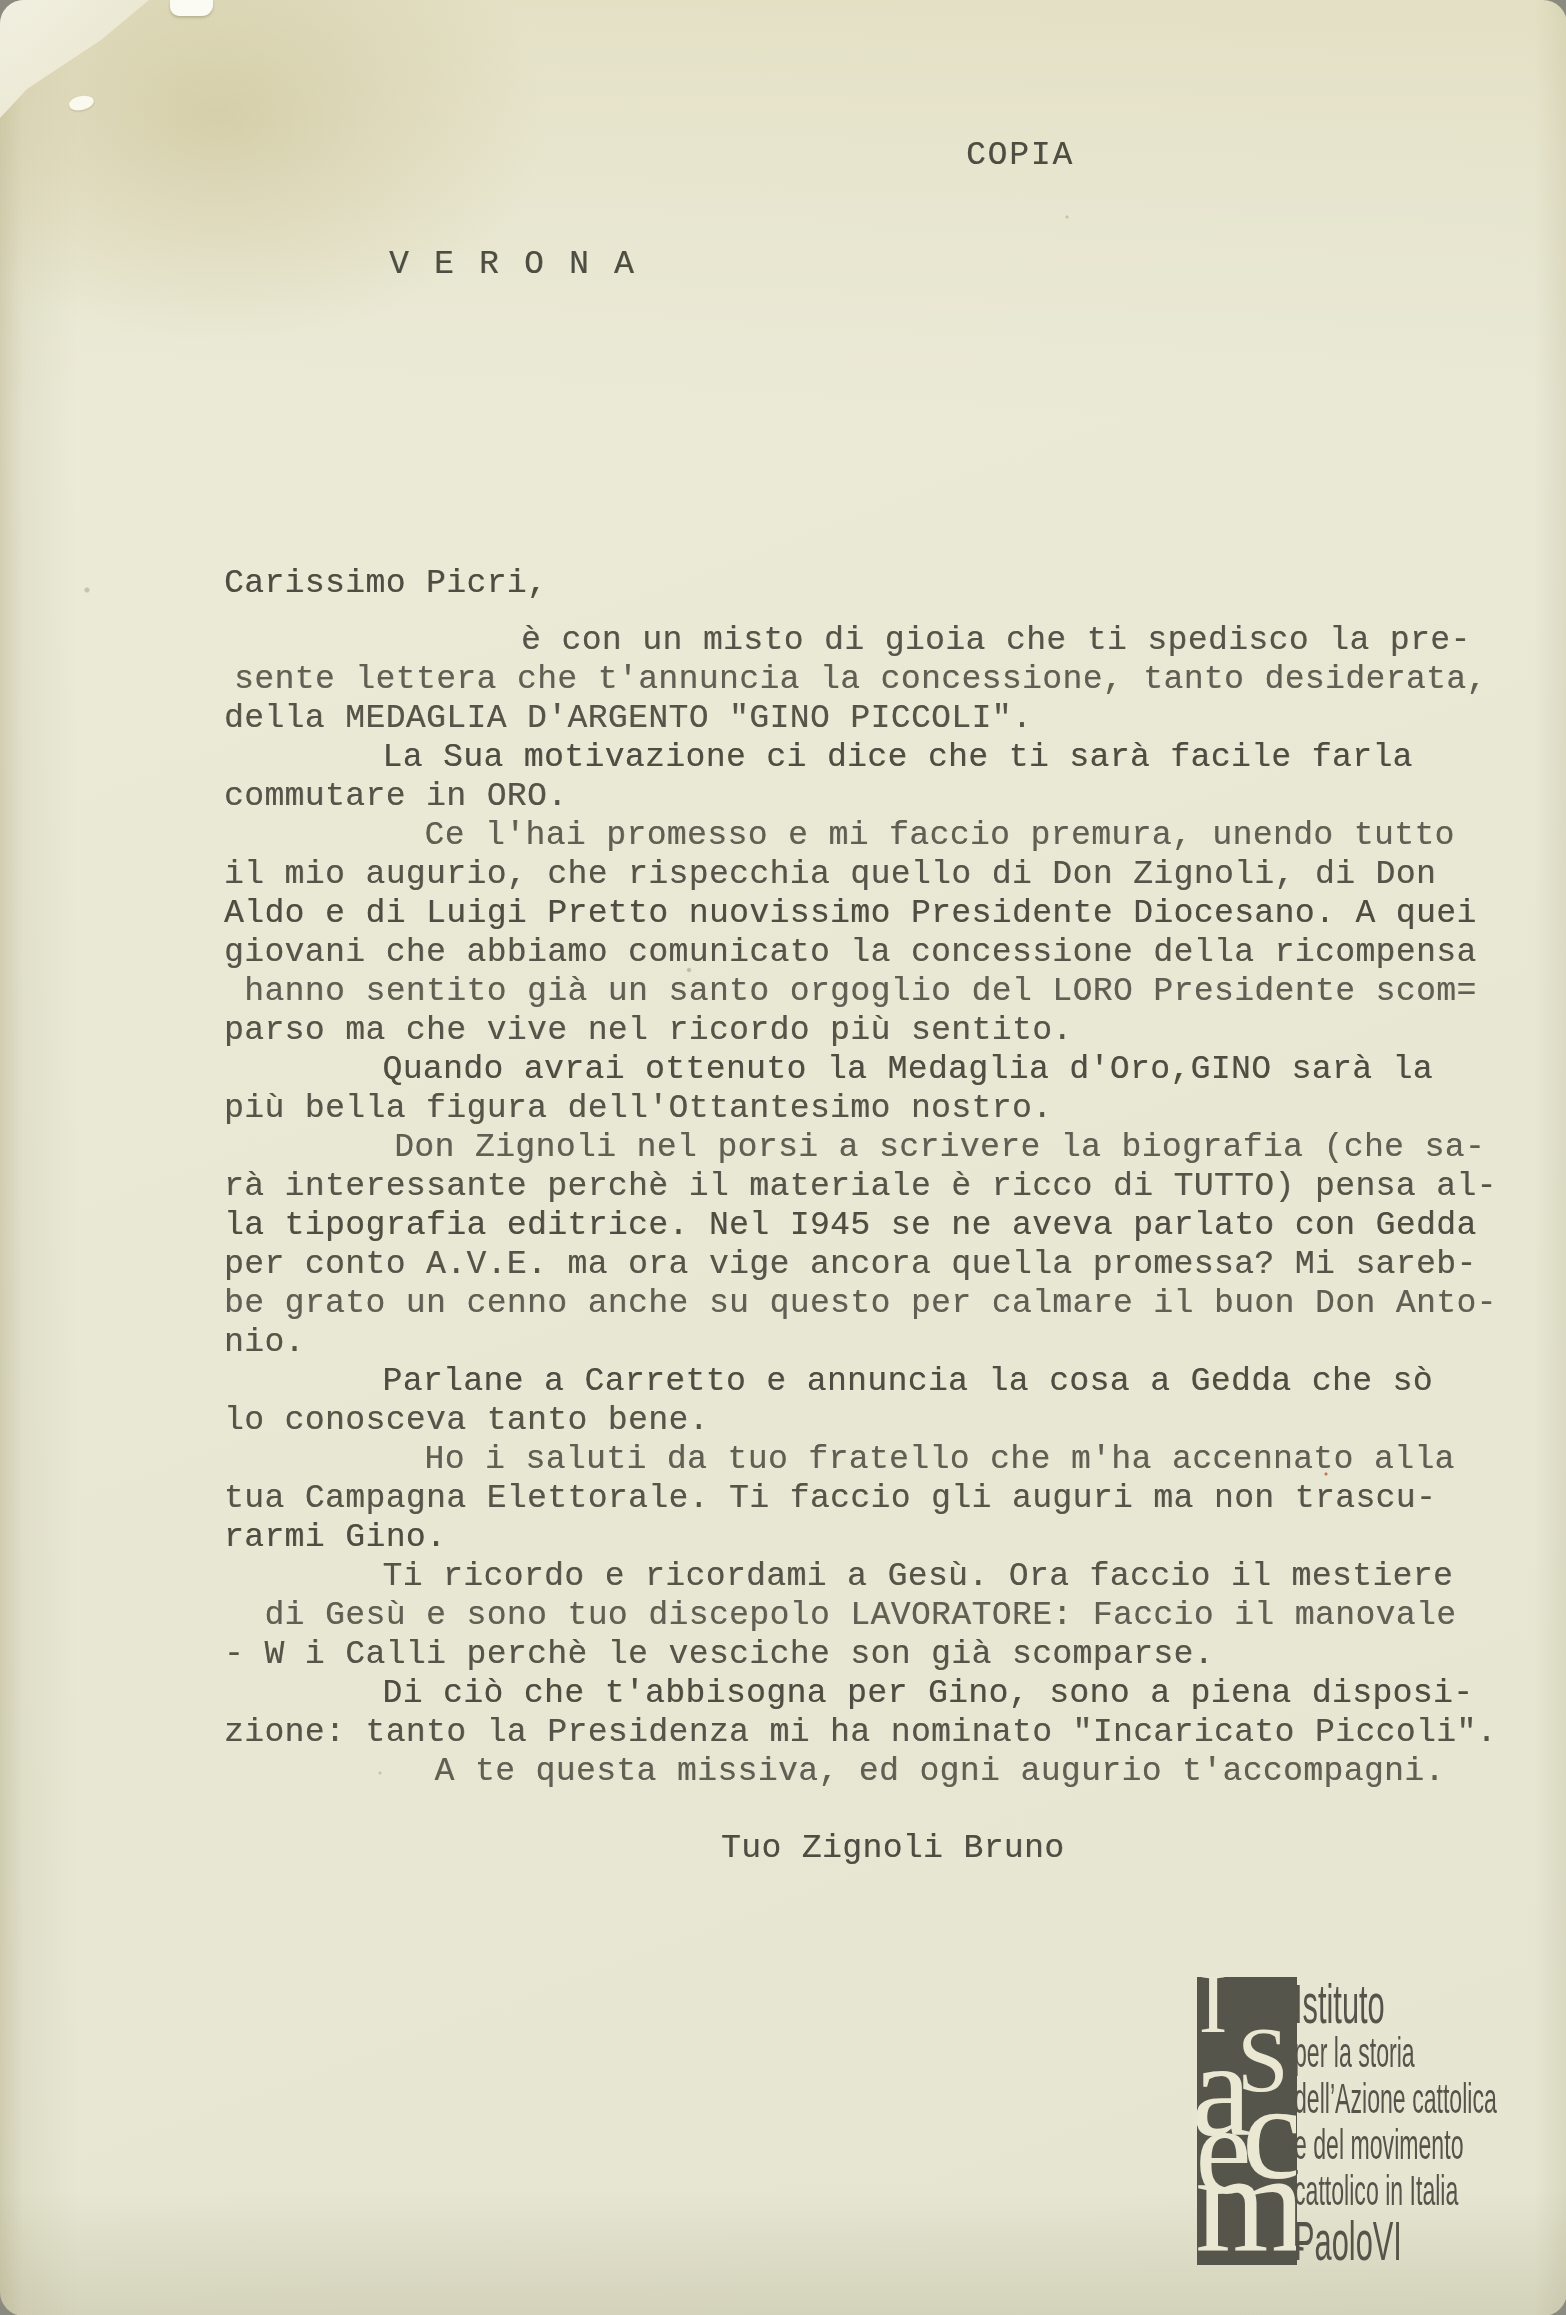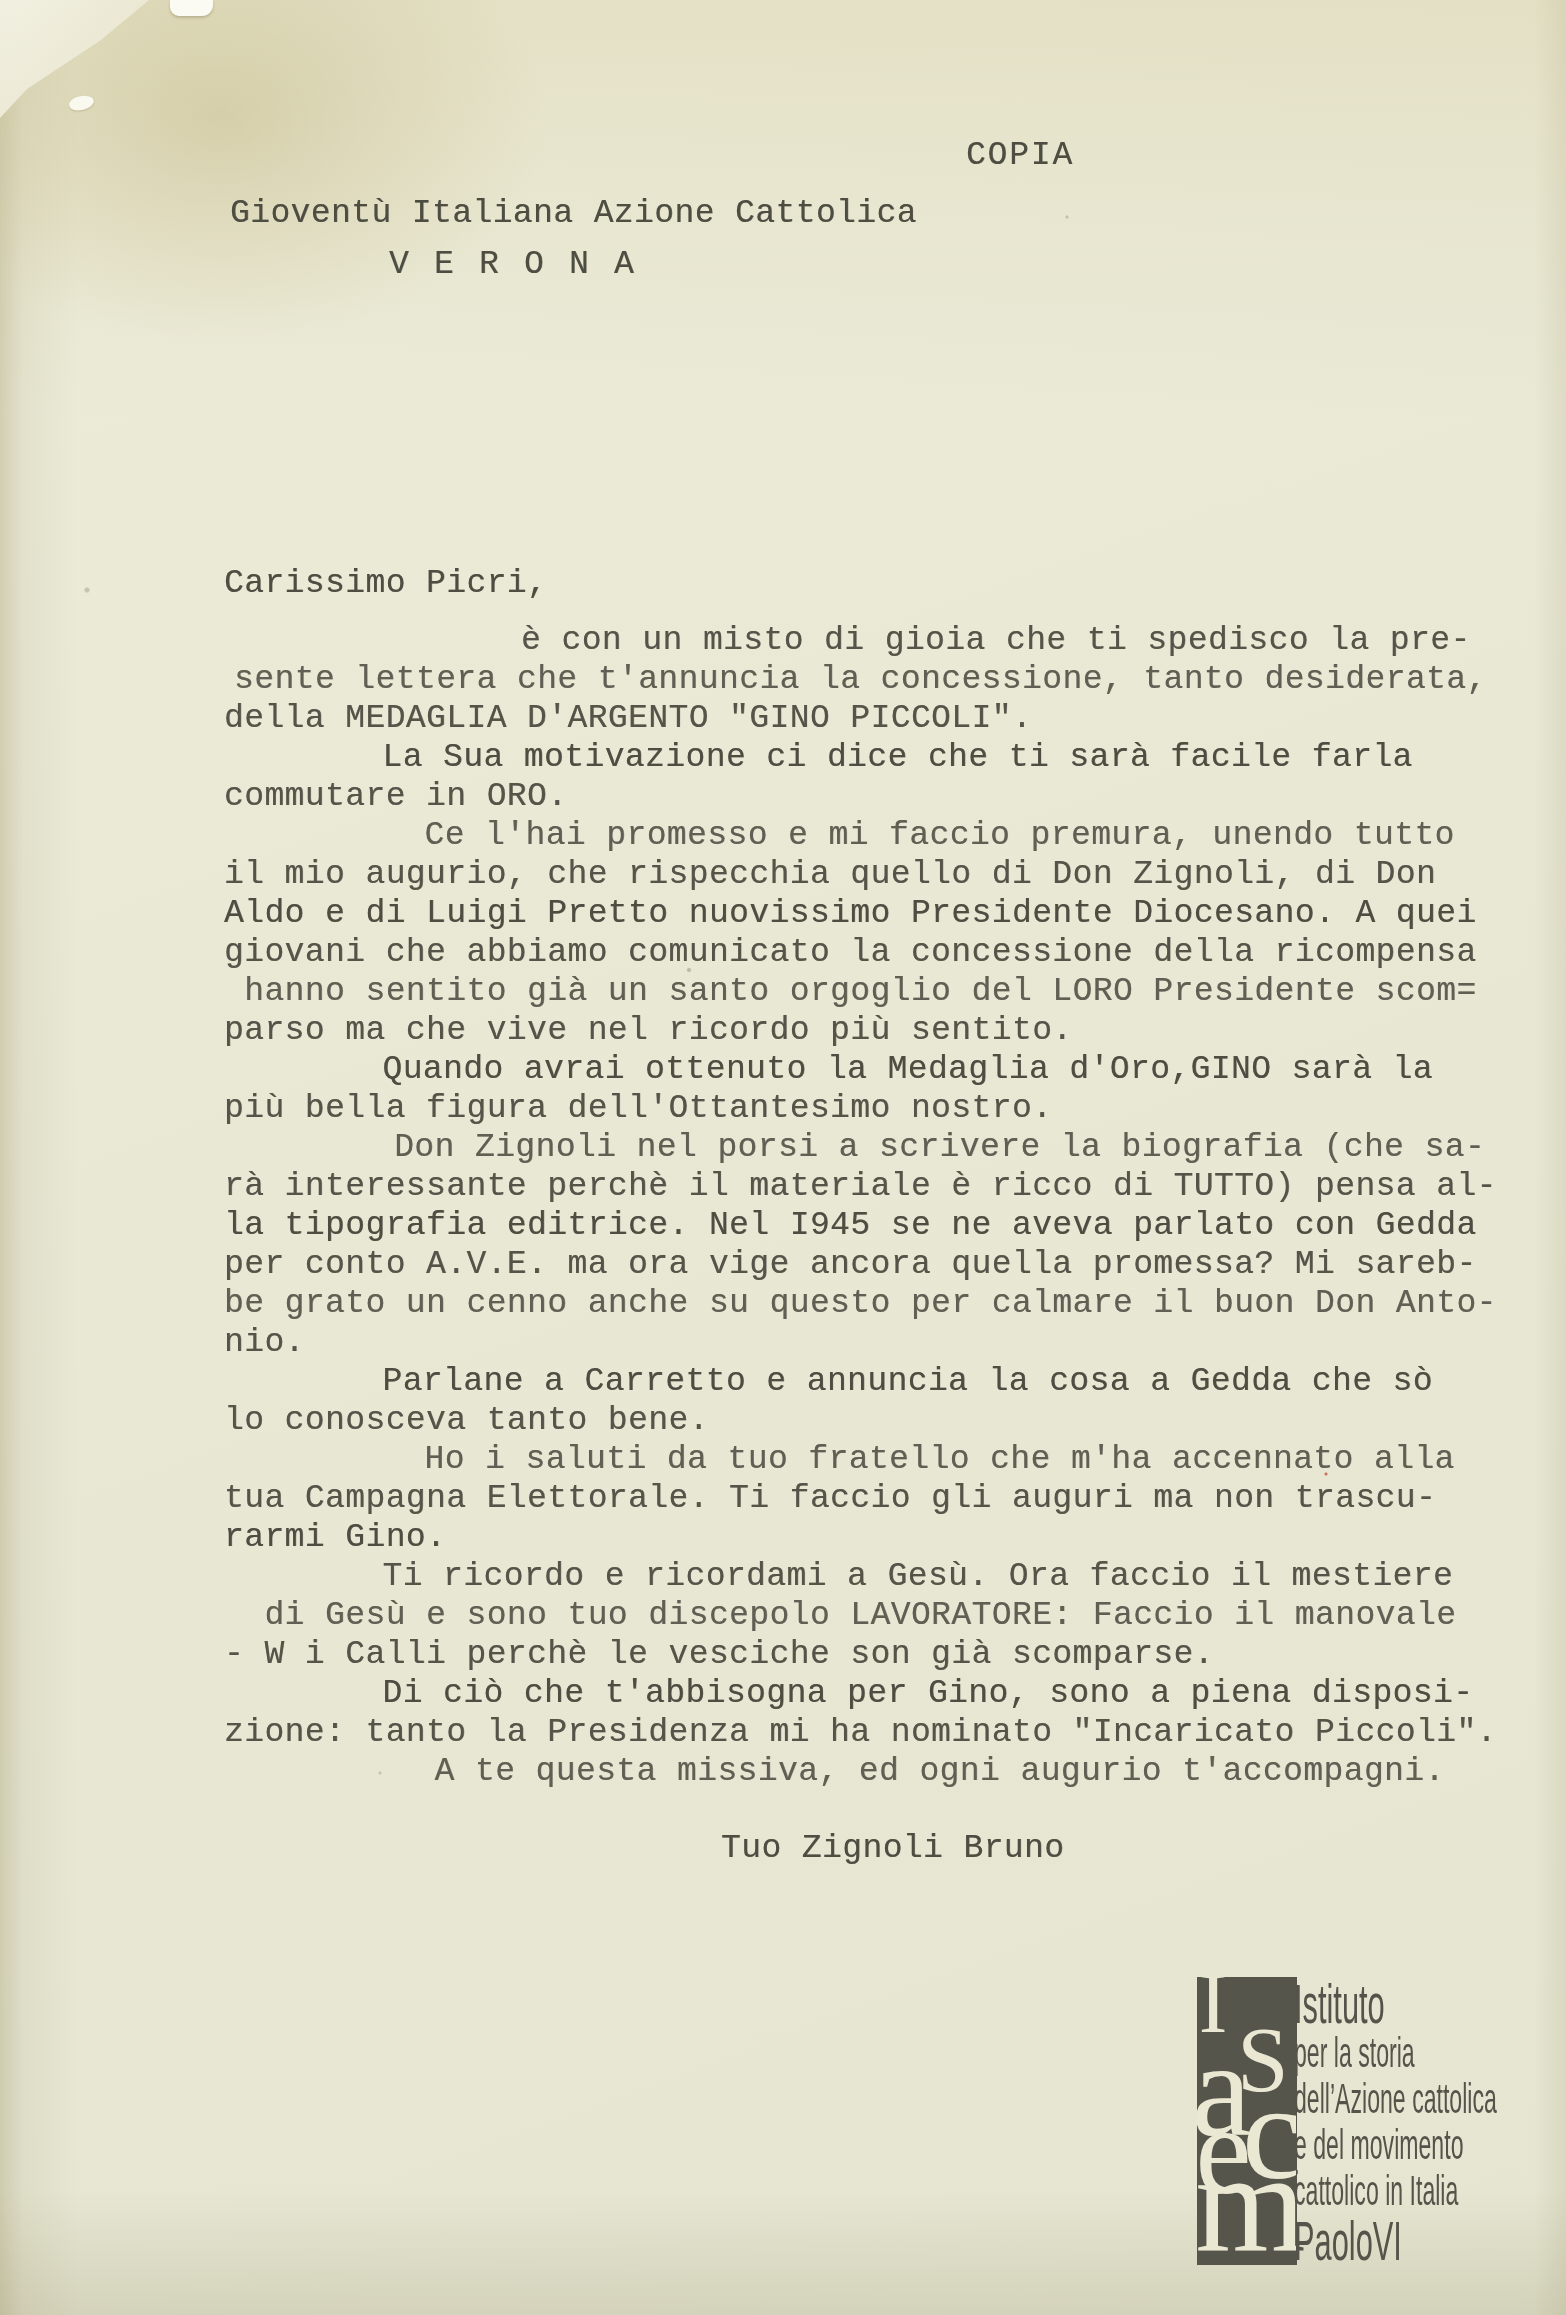--- a/index.html
+++ b/index.html
@@ -15,20 +15,21 @@
       radial-gradient(circle 3.6px at 689px 970px, rgba(110,100,70,.35) 0 40%, transparent 75%),
       radial-gradient(circle 2.7px at 1067px 217px,  rgba(120,110,75,.30) 0 40%, transparent 75%),
       radial-gradient(circle 2.7px at 380px 1773px,  rgba(120,110,75,.28) 0 40%, transparent 75%),
       radial-gradient(circle 4.5px at 87px 590px,    rgba(115,105,70,.30) 0 35%, transparent 75%),
       radial-gradient(ellipse 470px 326px at 14% 5%, rgba(186,172,116,.38), transparent 70%),
       linear-gradient(180deg, rgba(196,186,128,.22) 0, rgba(196,186,128,.10) 181px, transparent 416px),
       linear-gradient(90deg,  rgba(150,142,96,.30) 0, rgba(150,142,96,.10) 23.5px, transparent 77px),
       linear-gradient(270deg, rgba(150,142,96,.16) 0, transparent 33px),
       linear-gradient(0deg,   rgba(140,132,92,.20) 0, transparent 127px),
       linear-gradient(160deg, #edecd9 0%, #e9e8d5 45%, #e5e5d1 100%);
+    border-radius: 24px;
   }
 
   
   .fold {
     position:absolute; left:0; top:0; width:181px; height:127px;
     background:linear-gradient(128deg, #f5f3e6 0%, #ece9d6 55%, rgba(236,233,214,0) 100%);
     clip-path:polygon(0 0, 149px 0, 101px 40px, 27px 89px, 0 118px);
     opacity:.9;
   }
   .chip-a {
@@ -101,21 +102,20 @@
 </head>
 <body>
 
 <div class="paper">
 
   <div class="fold"></div>
   <div class="chip-a"></div>
   <div class="chip-b"></div>
 
   <div class="tw copia">COPIA</div>
-  <div class="tw org-name">Gioventù Italiana Azione Cattolica</div>
   <div class="tw org-city">V E R O N A</div>
   <div class="tw salutation">Carissimo Picri,</div>
 
   <div class="tw body" id="body-lines"><div class="bline ind-15">è con un misto di gioia che ti spedisco la pre-</div><div class="bline ind-0">sente lettera che t'annuncia la concessione, tanto desiderata,</div><div class="bline ind-0">della MEDAGLIA D'ARGENTO "GINO PICCOLI".</div><div class="bline ind-8">La Sua motivazione ci dice che ti sarà facile farla</div><div class="bline ind-0">commutare in ORO.</div><div class="bline ind-8">Ce l'hai promesso e mi faccio premura, unendo tutto</div><div class="bline ind-0">il mio augurio, che rispecchia quello di Don Zignoli, di Don</div><div class="bline ind-0">Aldo e di Luigi Pretto nuovissimo Presidente Diocesano. A quei</div><div class="bline ind-0">giovani che abbiamo comunicato la concessione della ricompensa</div><div class="bline ind-0">hanno sentito già un santo orgoglio del LORO Presidente scom=</div><div class="bline ind-0">parso ma che vive nel ricordo più sentito.</div><div class="bline ind-8">Quando avrai ottenuto la Medaglia d'Oro,GINO sarà la</div><div class="bline ind-0">più bella figura dell'Ottantesimo nostro.</div><div class="bline ind-8">Don Zignoli nel porsi a scrivere la biografia (che sa-</div><div class="bline ind-0">rà interessante perchè il materiale è ricco di TUTTO) pensa al-</div><div class="bline ind-0">la tipografia editrice. Nel I945 se ne aveva parlato con Gedda</div><div class="bline ind-0">per conto A.V.E. ma ora vige ancora quella promessa? Mi sareb-</div><div class="bline ind-0">be grato un cenno anche su questo per calmare il buon Don Anto-</div><div class="bline ind-0">nio.</div><div class="bline ind-8">Parlane a Carretto e annuncia la cosa a Gedda che sò</div><div class="bline ind-0">lo conosceva tanto bene.</div><div class="bline ind-8">Ho i saluti da tuo fratello che m'ha accennato alla</div><div class="bline ind-0">tua Campagna Elettorale. Ti faccio gli auguri ma non trascu-</div><div class="bline ind-0">rarmi Gino.</div><div class="bline ind-8">Ti ricordo e ricordami a Gesù. Ora faccio il mestiere</div><div class="bline ind-0">di Gesù e sono tuo discepolo LAVORATORE: Faccio il manovale</div><div class="bline ind-0">- W i Calli perchè le vesciche son già scomparse.</div><div class="bline ind-8">Di ciò che t'abbisogna per Gino, sono a piena disposi-</div><div class="bline ind-0">zione: tanto la Presidenza mi ha nominato "Incaricato Piccoli".</div><div class="bline ind-8">A te questa missiva, ed ogni augurio t'accompagni.</div></div>
 
   <div class="tw signature">Tuo Zignoli Bruno</div>
 
   <div class="logo">
     <div class="logo-block"></div>
     <div class="logo-letters layer-cream" id="logo-letters-cream">

